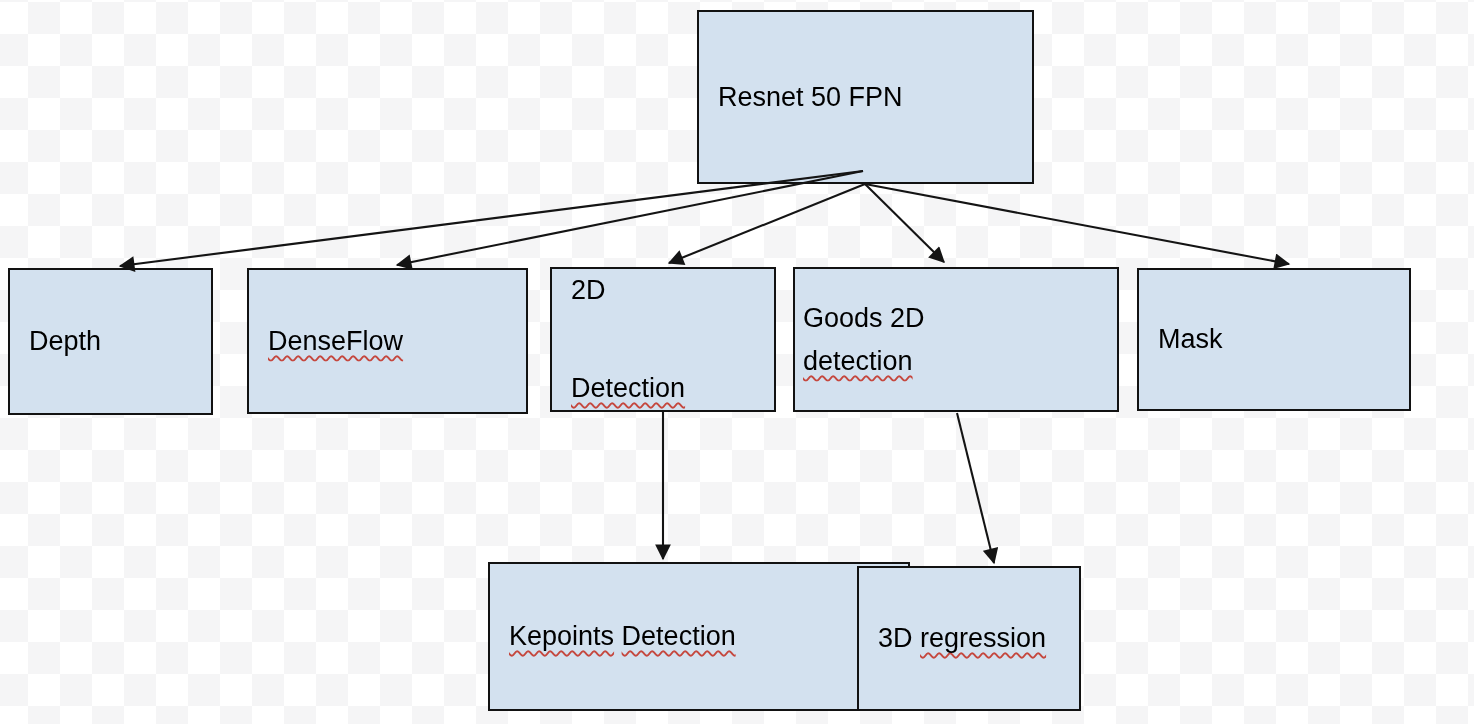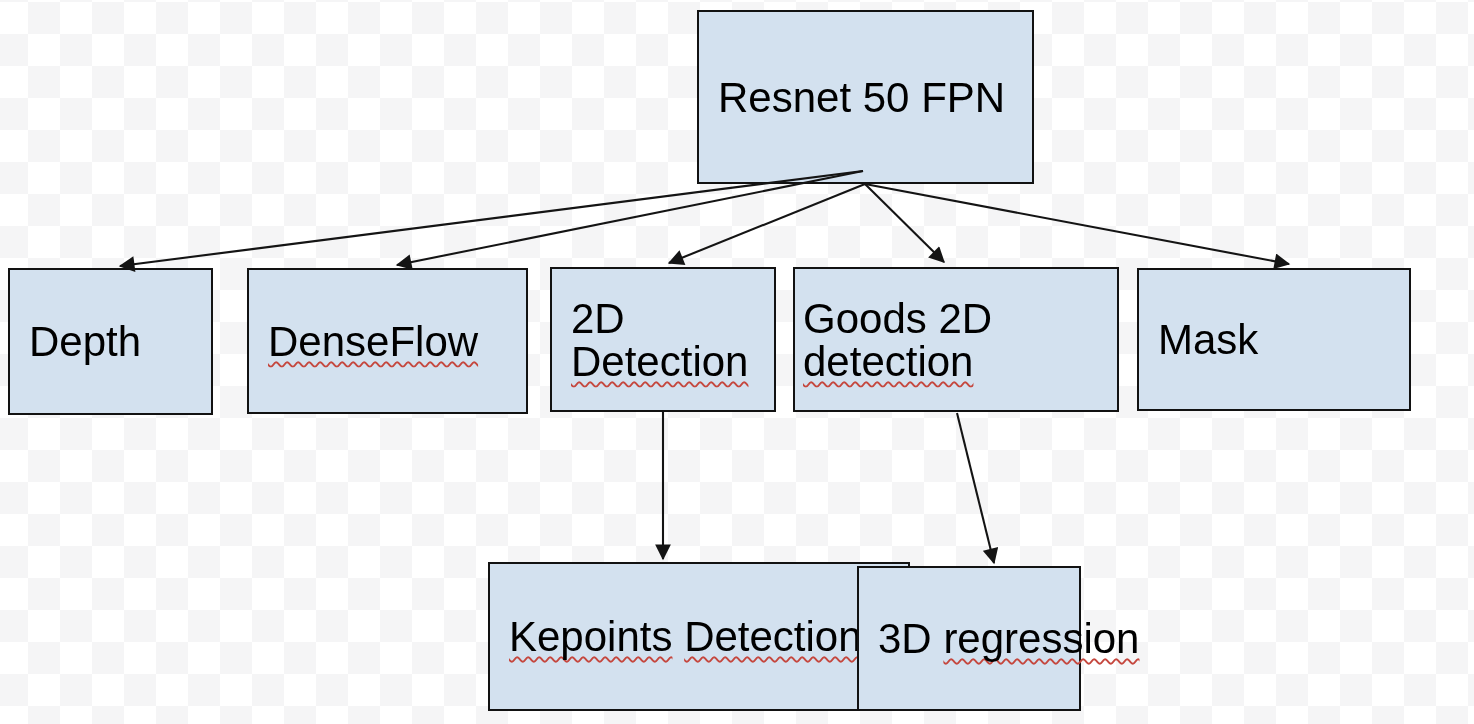--- a/index.html
+++ b/index.html
@@ -18,21 +18,21 @@
       linear-gradient(45deg, #f5f5f6 25%, transparent 25%, transparent 75%, #f5f5f6 75%, #f5f5f6);
     background-size: 64px 64px;
     background-position: -4px 2px, 28px 34px;
   }
   .node {
     position: absolute;
     box-sizing: border-box;
     background: #d3e1ef;
     border: 2px solid #121212;
     color: #000000;
-    font-size: 42px;
+    font-size: 27px;
     line-height: 43px;
     display: flex;
     flex-direction: column;
     justify-content: center;
     align-items: flex-start;
     padding-left: 19px;
     padding-right: 4px;
     z-index: 1;
   }
   .node .line { white-space: nowrap; }
@@ -81,21 +81,21 @@
   </div>
 
   <div class="node" style="left:8px; top:268px; width:205px; height:147px;">
     <div class="line"><span>Depth</span></div>
   </div>
 
   <div class="node" style="left:247px; top:268px; width:281px; height:146px;">
     <div class="line"><span class="sq">DenseFlow</span></div>
   </div>
 
-  <div class="node" style="left:550px; top:267px; width:226px; height:145px;">
+  <div class="node" style="left:550px; top:267px; width:226px; height:145px;justify-content:space-between;">
     <div class="line"><span>2D</span></div>
     <div class="line"><span class="sq">Detection</span></div>
   </div>
 
   <div class="node" style="left:793px; top:267px; width:326px; height:145px;padding-left:8px;">
     <div class="line"><span>Goods 2D</span></div>
     <div class="line"><span class="sq">detection</span></div>
   </div>
 
   <div class="node" style="left:1137px; top:268px; width:274px; height:143px;">

